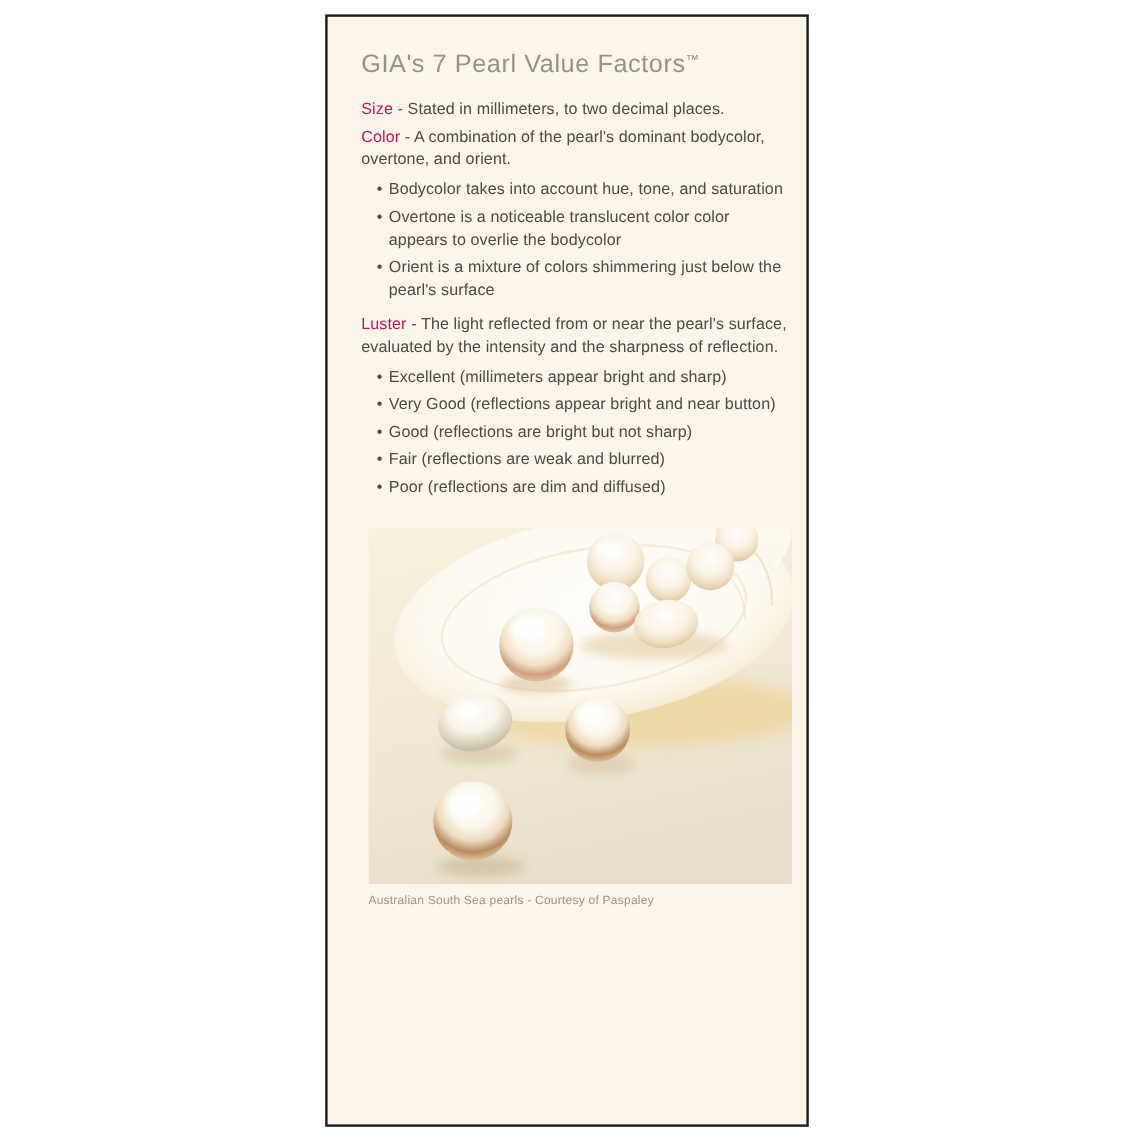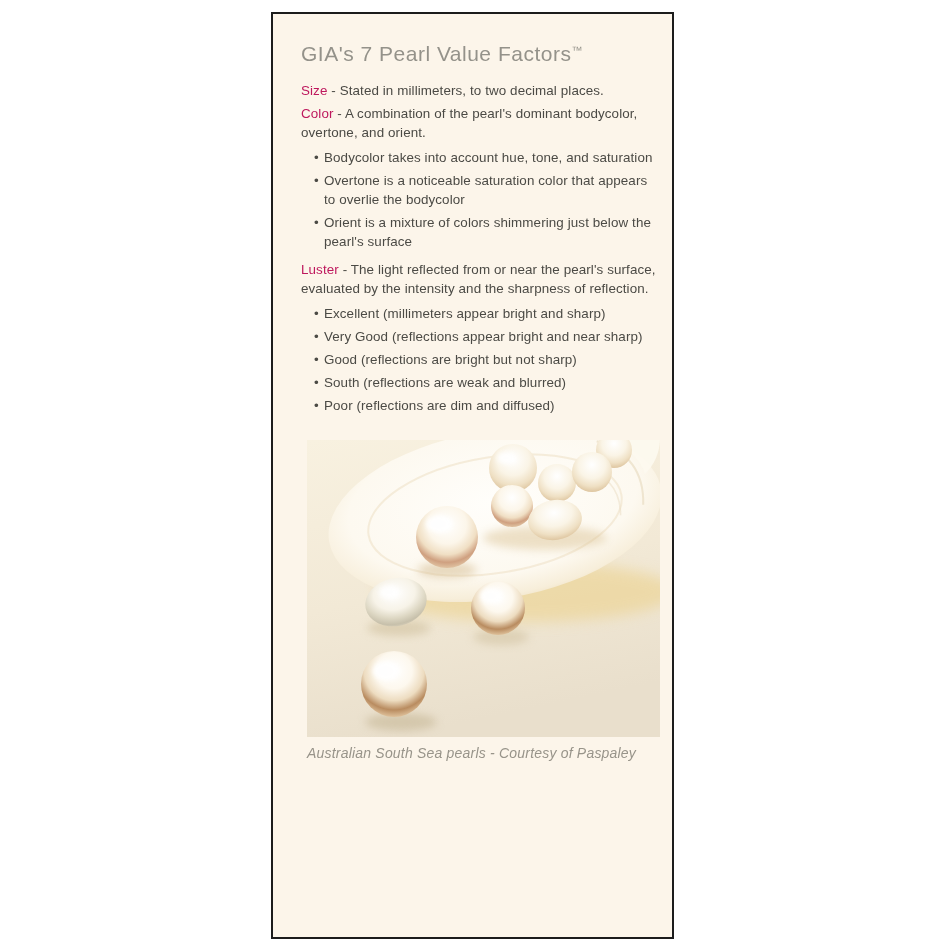--- a/index.html
+++ b/index.html
@@ -32,21 +32,21 @@
   .m-color{margin-top:4px;}
   .m-luster{margin-top:9px;}
   .bullets{margin:6px 0 0 0;padding:0 0 0 13px;}
   .bullet{
     display:flex;margin-top:4px;font-size:13.4px;line-height:19px;
     color:#4b4a45;max-width:340px;letter-spacing:.1px;
   }
   .bullet .dot{width:10px;flex:none;color:#4b4a45;}
   .photo{margin:25px 0 0 6px;width:353px;height:297px;display:block;}
   .caption{
-    margin:8px 0 12px 6px;font-size:14px;font-style:italic;color:#98948a;
+    margin:8px 0 12px 6px;font-size:10px;color:#98948a;
     letter-spacing:.2px;
   }
 </style>
 </head>
 <body>
 
 <div class="panel">
   <div class="band band-top"></div>
 
   <div class="content">
@@ -58,46 +58,46 @@
 
     <p class="para m-color"><span class="term">Color</span><span> - </span><span>A combination of the pearl's dominant bodycolor, overtone, and orient.</span></p>
 
     <div class="bullets">
       <div class="bullet">
           <span class="dot">•</span>
           <span>Bodycolor takes into account hue, tone, and saturation</span>
         </div>
       <div class="bullet">
           <span class="dot">•</span>
-          <span>Overtone is a noticeable saturation color that appears to overlie the bodycolor</span>
+          <span>Overtone is a noticeable translucent color color appears to overlie the bodycolor</span>
         </div>
       <div class="bullet">
           <span class="dot">•</span>
           <span>Orient is a mixture of colors shimmering just below the pearl's surface</span>
         </div>
     </div>
 
     <p class="para m-luster"><span class="term">Luster</span><span> - </span><span>The light reflected from or near the pearl's surface, evaluated by the intensity and the sharpness of reflection.</span></p>
 
     <div class="bullets">
       <div class="bullet">
           <span class="dot">•</span>
           <span>Excellent (millimeters appear bright and sharp)</span>
         </div>
       <div class="bullet">
           <span class="dot">•</span>
-          <span>Very Good (reflections appear bright and near sharp)</span>
+          <span>Very Good (reflections appear bright and near button)</span>
         </div>
       <div class="bullet">
           <span class="dot">•</span>
           <span>Good (reflections are bright but not sharp)</span>
         </div>
       <div class="bullet">
           <span class="dot">•</span>
-          <span>South (reflections are weak and blurred)</span>
+          <span>Fair (reflections are weak and blurred)</span>
         </div>
       <div class="bullet">
           <span class="dot">•</span>
           <span>Poor (reflections are dim and diffused)</span>
         </div>
     </div>
 
     <svg class="photo" viewBox="0 0 353 297" xmlns="http://www.w3.org/2000/svg">
       <defs>
         <linearGradient id="bgG" x1="0" y1="0" x2="0.25" y2="1">

